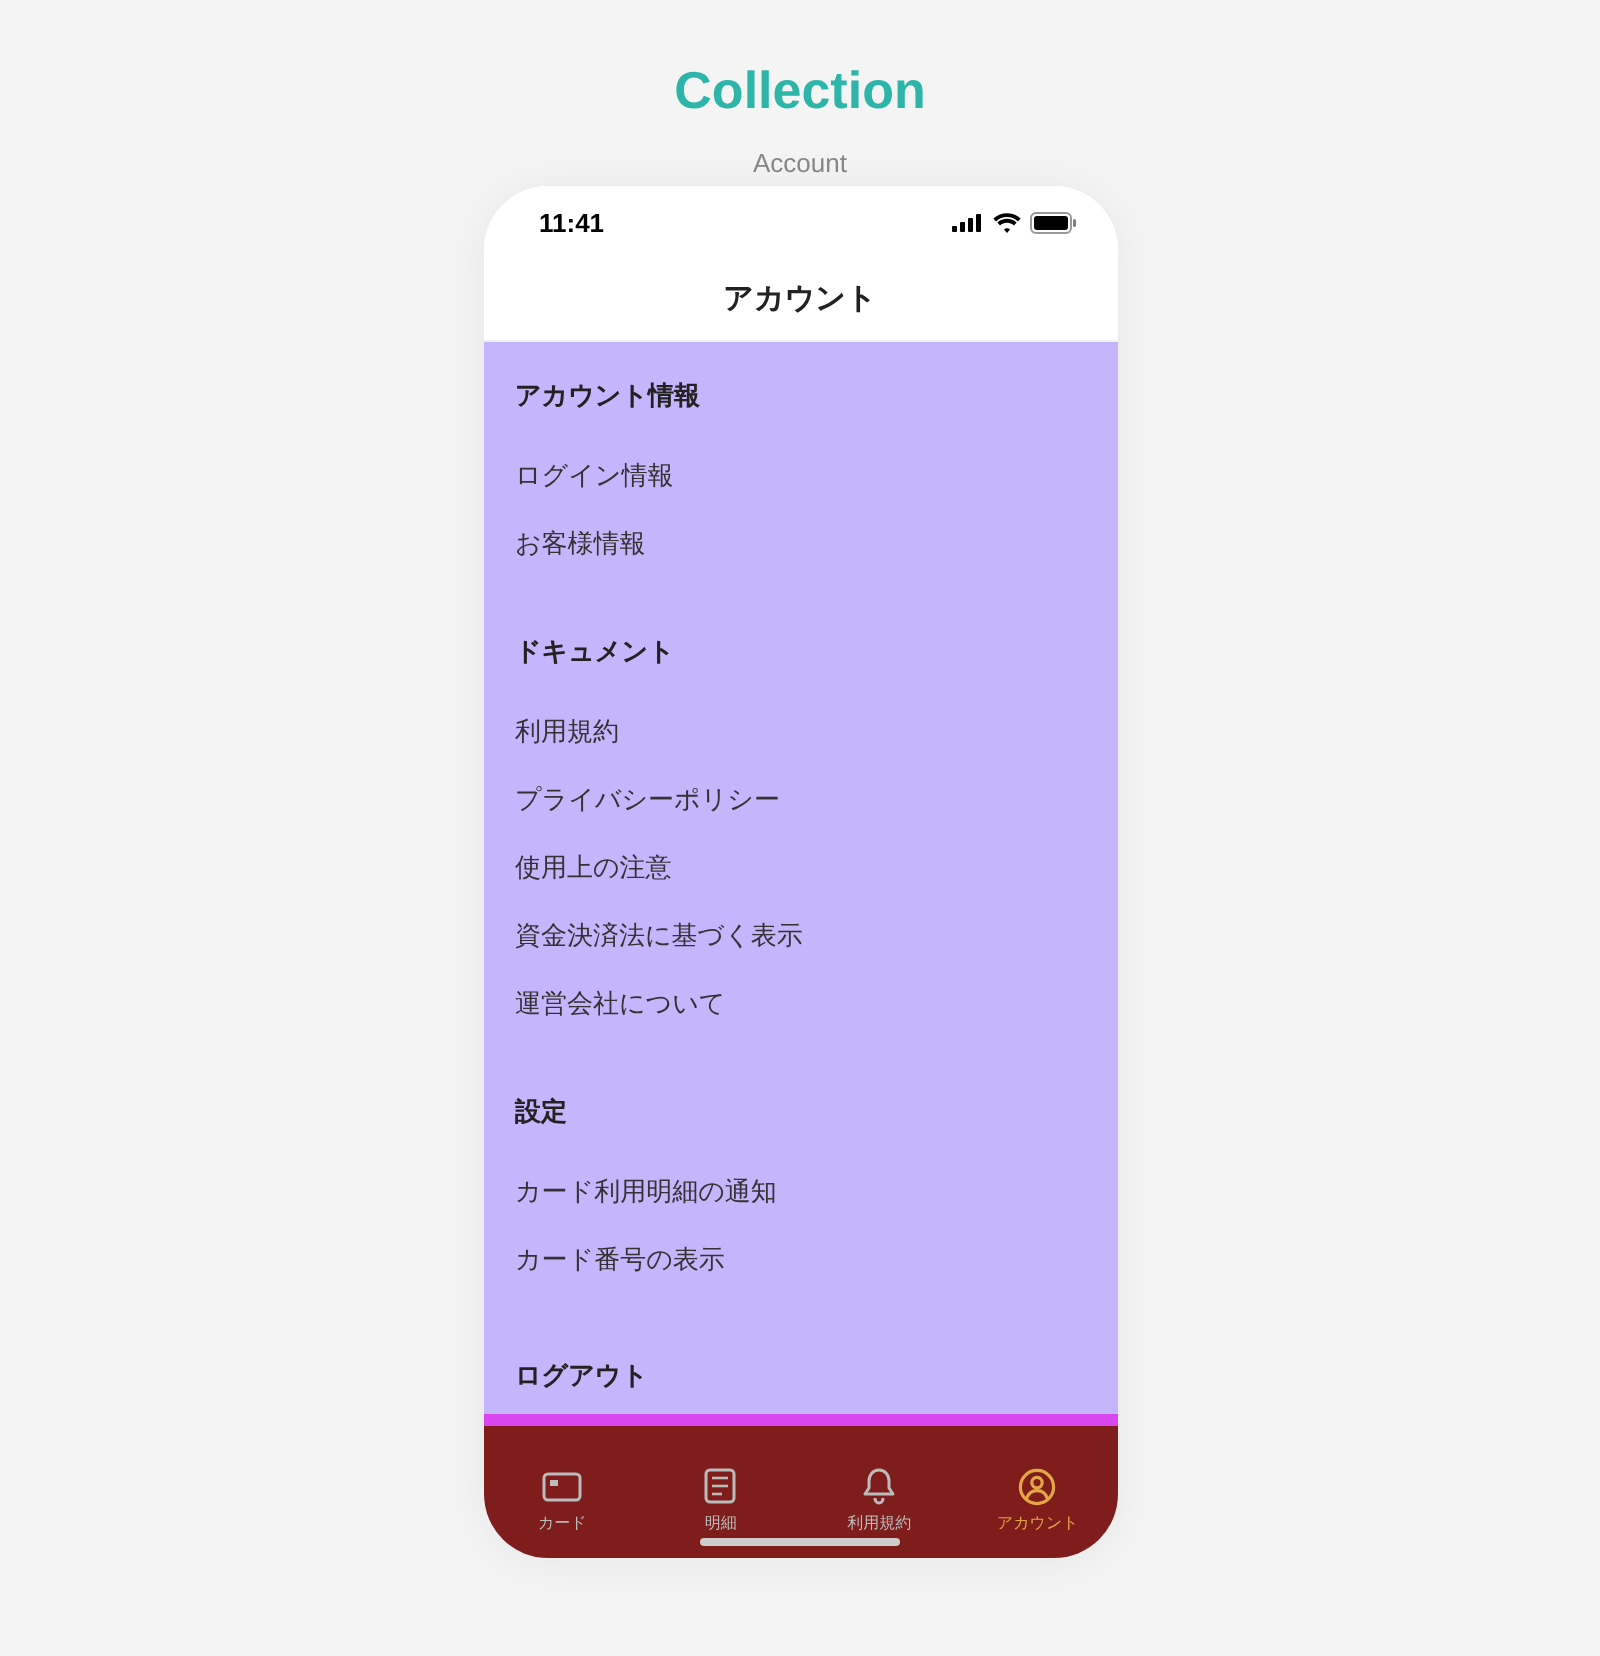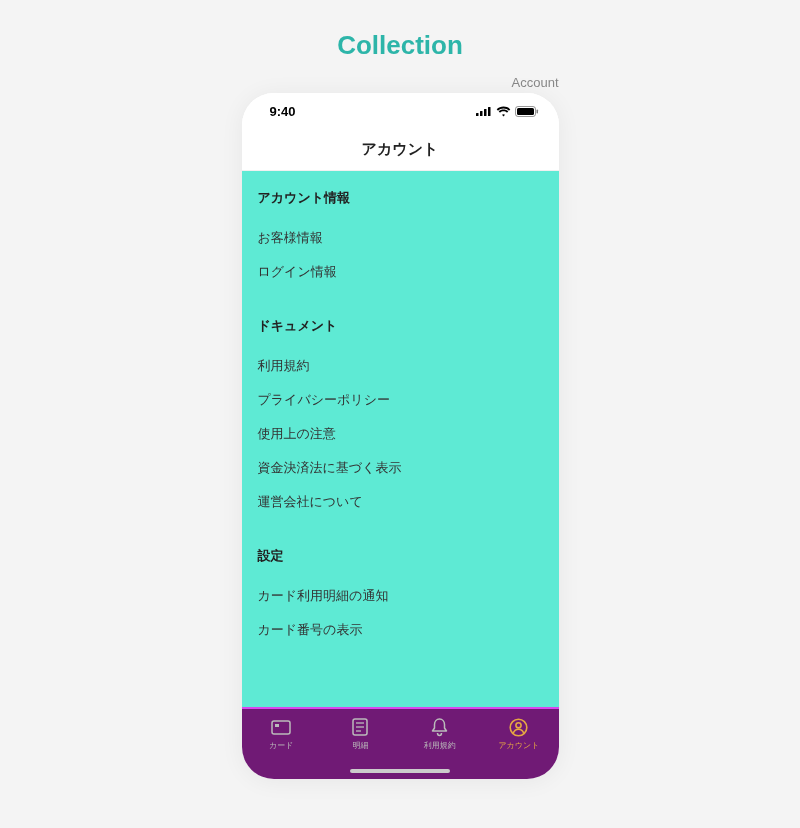--- a/index.html
+++ b/index.html
@@ -14,21 +14,21 @@
       padding-top: 30px;
     }
     .page-title {
       color: #2db5a9;
       font-size: 26px;
       font-weight: 700;
       margin-bottom: 12px;
     }
     .subtitle-row {
       width: 317px;
-      text-align: right;
+      text-align: center;
       margin-bottom: 2px;
     }
     .subtitle {
       color: #888;
       font-size: 13px;
       font-weight: 400;
     }
     .phone {
       width: 317px;
       height: 686px;
@@ -66,21 +66,21 @@
       align-items: center;
       justify-content: center;
       background: #fff;
       border-bottom: 1px solid #f0f0f0;
       font-size: 15px;
       font-weight: 700;
       color: #222;
     }
     .content {
       flex: 1;
-      background: #5eead4;
+      background: #c4b5fd;
       overflow-y: auto;
       padding: 18px 16px 8px 16px;
     }
     .section {
       margin-bottom: 28px;
     }
     .section-title {
       font-size: 13px;
       font-weight: 700;
       color: #222;
@@ -94,24 +94,24 @@
     }
     .logout-title {
       font-size: 13px;
       font-weight: 700;
       color: #222;
       padding: 4px 0;
       cursor: pointer;
     }
     .tab-bar {
       height: 72px;
-      background: #701a75;
-      border-top: 2px solid #d946ef;
-      display: flex;
-      align-items: flex-start;
+      background: #7f1d1d;
+      border-top: 6px solid #d946ef;
+      display: flex;
+      align-items: center;
       justify-content: space-around;
       padding-top: 8px;
       position: relative;
     }
     .tab {
       display: flex;
       flex-direction: column;
       align-items: center;
       gap: 3px;
       color: #bbb;
@@ -144,21 +144,21 @@
 <body>
 
 <div class="page-title">Collection</div>
 <div class="subtitle-row">
   <span class="subtitle">Account</span>
 </div>
 
 <div class="phone">
 
   <div class="status-bar">
-    <span>9:40</span>
+    <span>11:41</span>
     <div class="status-right">
       <span class="signal-icon">
         <svg width="16" height="10" viewBox="0 0 16 10">
             <rect x="0" y="7" width="2.5" height="3" rx="0.5" fill="#000"></rect>
             <rect x="4" y="5" width="2.5" height="5" rx="0.5" fill="#000"></rect>
             <rect x="8" y="3" width="2.5" height="7" rx="0.5" fill="#000"></rect>
             <rect x="12" y="1" width="2.5" height="9" rx="0.5" fill="#000"></rect>
           </svg>
       </span>
       <span class="wifi-icon">
@@ -177,39 +177,40 @@
   </div>
 
   <div class="nav-header">
     <span>アカウント</span>
   </div>
 
   <div class="content">
 
     <div class="section">
       <div class="section-title">アカウント情報</div>
+      <div class="item">ログイン情報</div>
       <div class="item">お客様情報</div>
-      <div class="item">ログイン情報</div>
     </div>
 
     <div class="section">
       <div class="section-title">ドキュメント</div>
       <div class="item">利用規約</div>
       <div class="item">プライバシーポリシー</div>
       <div class="item">使用上の注意</div>
       <div class="item">資金決済法に基づく表示</div>
       <div class="item">運営会社について</div>
     </div>
 
     <div class="section">
       <div class="section-title">設定</div>
       <div class="item">カード利用明細の通知</div>
       <div class="item">カード番号の表示</div>
     </div>
 
+    <div class="logout-title">ログアウト</div>
 
   </div>
 
   <div class="tab-bar">
     <div class="tab">
       <span class="tab-icon">
         <svg width="20" height="15" viewBox="0 0 20 15">
             <rect x="1" y="1" width="18" height="13" rx="2" stroke="#bbb" stroke-width="1.5" fill="none"></rect>
             <rect x="4" y="4" width="4" height="3" fill="#bbb"></rect>
           </svg>

